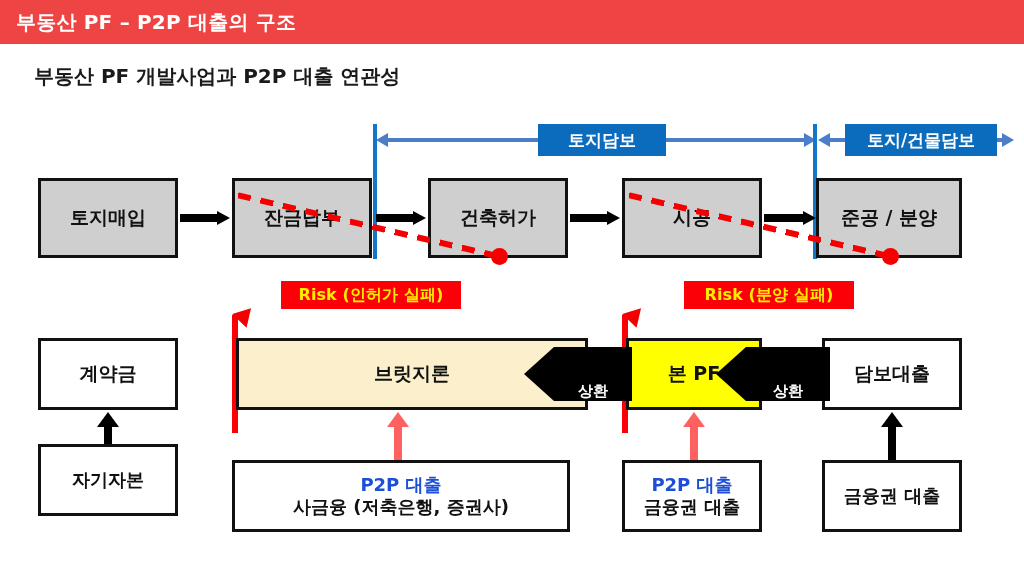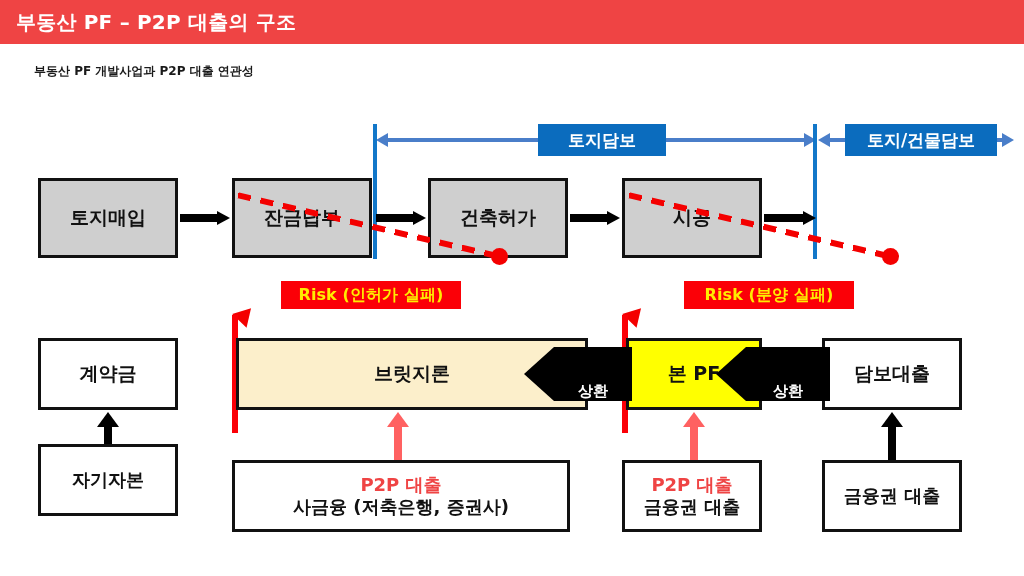--- a/index.html
+++ b/index.html
@@ -17,21 +17,21 @@
     position:absolute; left:0; top:0; width:1024px; height:44px;
     background:#ef4444;
   }
   .titlebar .ttl{
     position:absolute; left:16px; top:9px;
     color:#ffffff; font-size:20px; font-weight:bold; letter-spacing:.2px;
     white-space:nowrap;
   }
   .subtitle{
     position:absolute; left:34px; top:63px;
-    font-size:12px; font-weight:bold; color:#1a1a1a; white-space:nowrap;
+    font-size:20px; font-weight:bold; color:#1a1a1a; white-space:nowrap;
   }
 
   
   .abs{ position:absolute; }
   .ctr{ display:flex; align-items:center; justify-content:center; text-align:center; }
 
   
   .phase{
     background:#cfcfcf; border:3px solid #111111;
     font-size:19px; font-weight:bold; color:#111111; white-space:nowrap;
@@ -113,21 +113,21 @@
   }
 
   
   .srcbox{
     border:3px solid #111111; background:#ffffff;
     display:flex; flex-direction:column; align-items:center; justify-content:center;
     line-height:1.22;
   }
   .srcbox .l1{ font-size:18px; font-weight:bold; color:#111111; white-space:nowrap; }
   .srcbox .l2{ font-size:18px; font-weight:bold; color:#111111; white-space:nowrap; }
-  .srcbox .p2p{ color:#ef4444; }
+  .srcbox .p2p{ color:#1d4ed8; }
 
   
   .vconn{ position:absolute; width:8px; background:#000000; }
   .vconn.pink{ background:#ff6161; }
   .vhead{
     position:absolute; width:0; height:0;
     border-left:11px solid transparent; border-right:11px solid transparent;
     border-bottom:15px solid #000000;
   }
   .vhead.pink{ border-bottom-color:#ff6161; }
@@ -171,20 +171,23 @@
   </div>
   <div class="phase ctr abs" style="left:232px;top:178px;width:140px;height:80px;">
     <span>잔금납부</span>
   </div>
   <div class="phase ctr abs" style="left:428px;top:178px;width:140px;height:80px;">
     <span>건축허가</span>
   </div>
   <div class="phase ctr abs" style="left:622px;top:178px;width:140px;height:80px;">
     <span>시공</span>
   </div>
+  <div class="phase ctr abs" style="left:816px;top:178px;width:146px;height:80px;">
+    <span>준공 / 분양</span>
+  </div>
 
   <div class="flowarrow" style="left:180px;top:211px;width:50px;">
     <div class="shaft" style="width:37px;"></div>
     <div class="head" style="left:37px;"></div>
   </div>
   <div class="flowarrow" style="left:376px;top:211px;width:50px;">
     <div class="shaft" style="width:37px;"></div>
     <div class="head" style="left:37px;"></div>
   </div>
   <div class="flowarrow" style="left:570px;top:211px;width:50px;">

